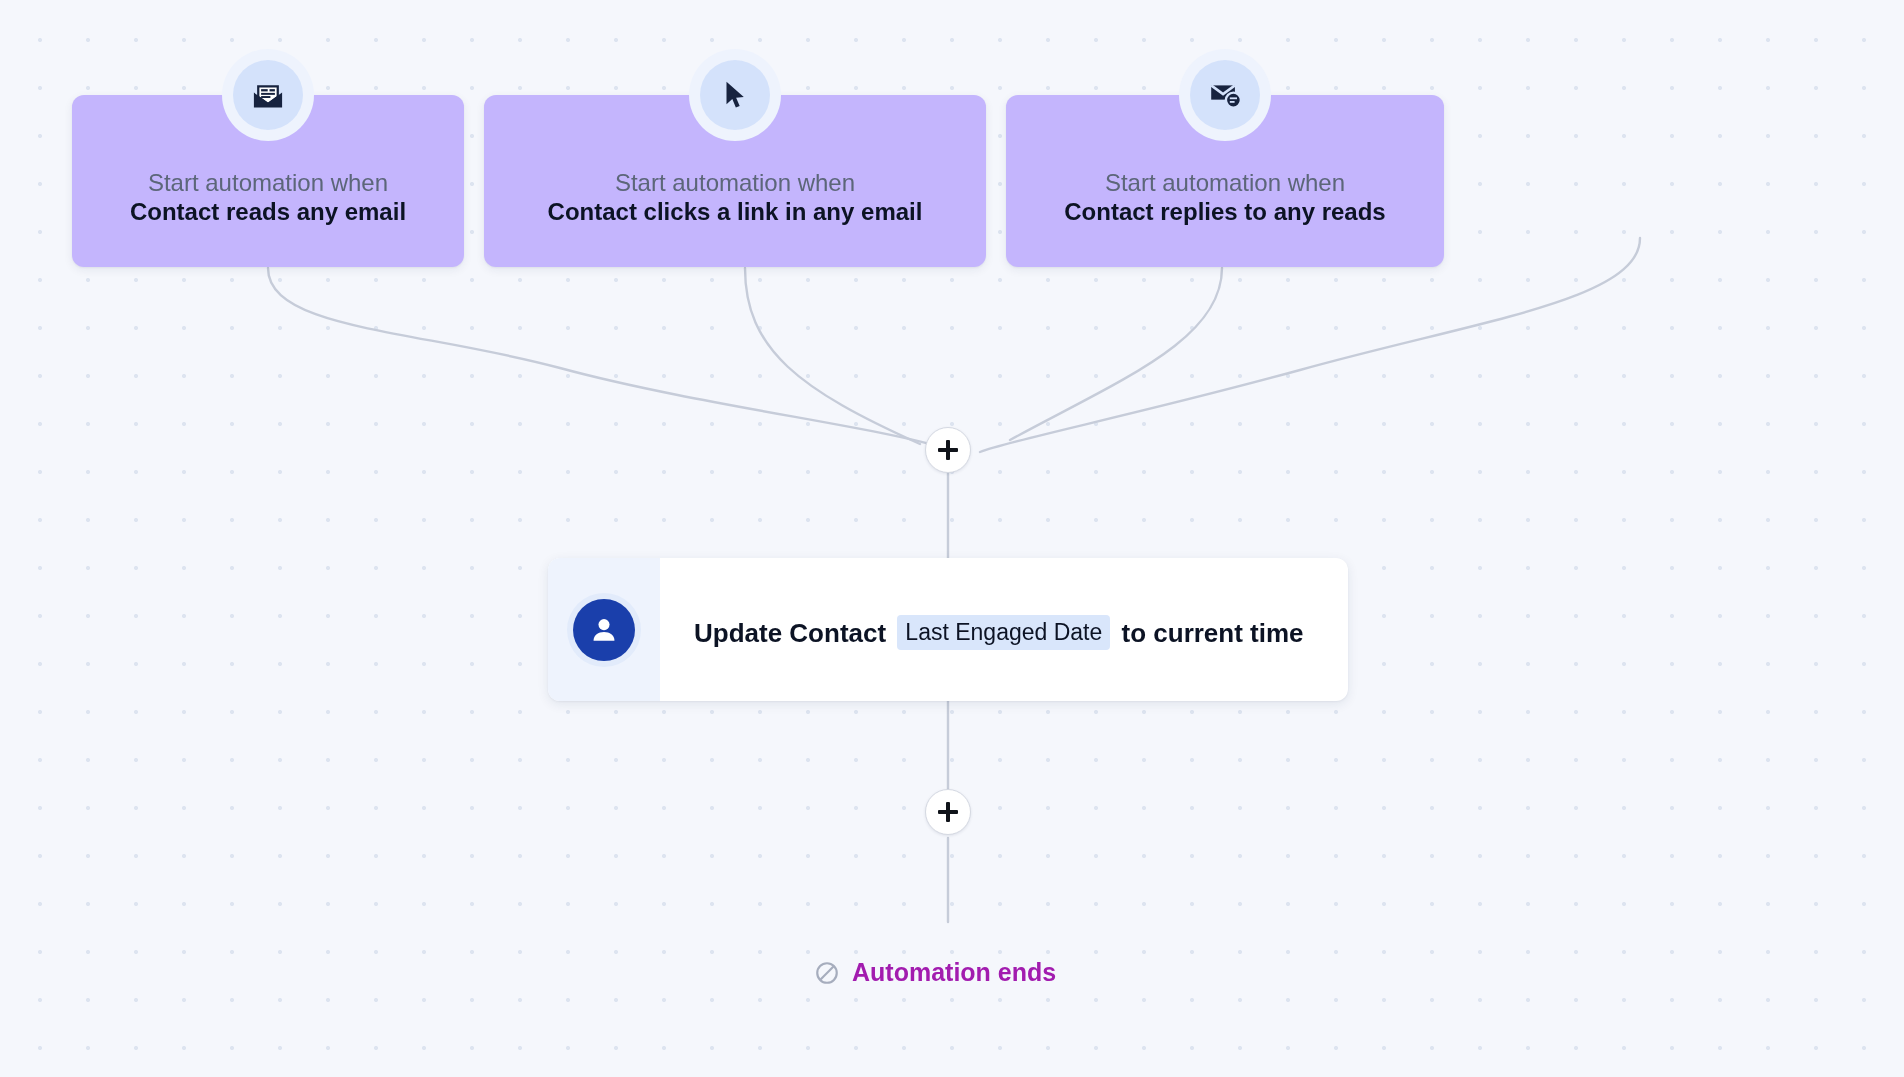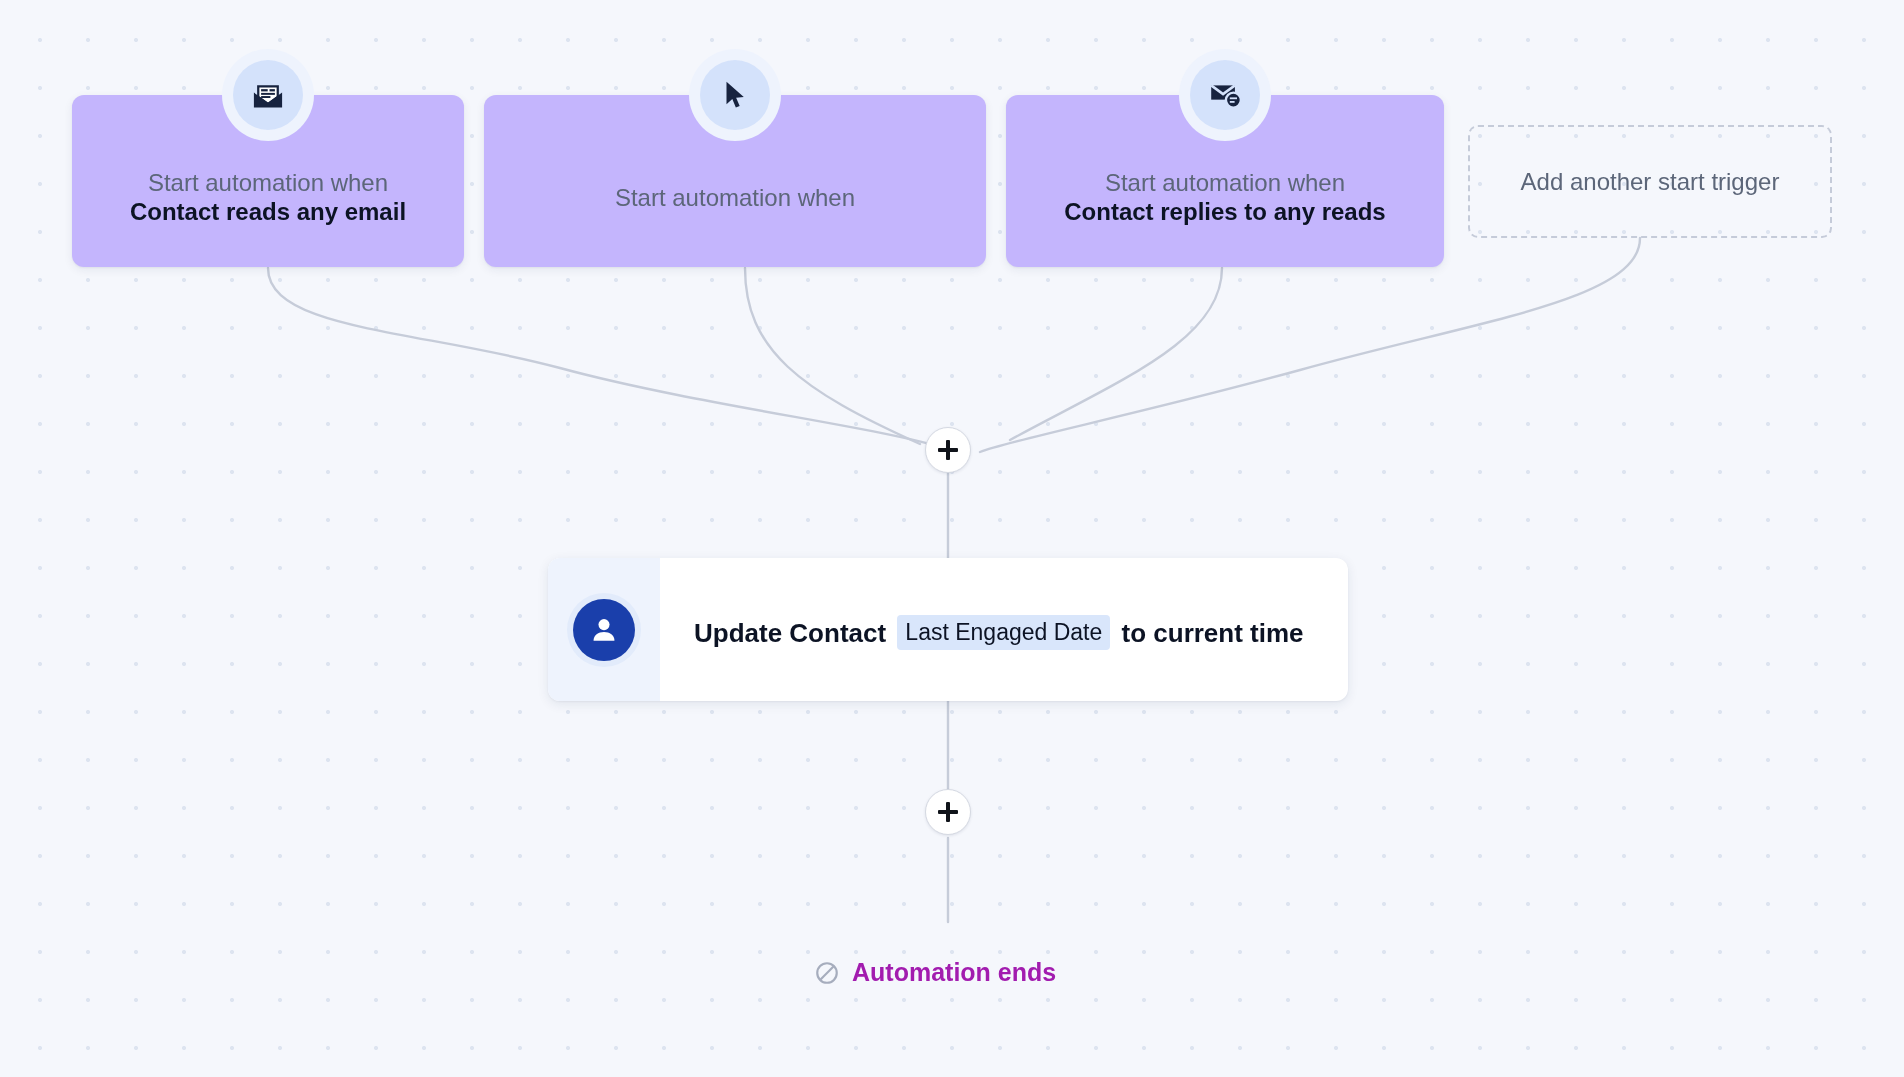--- a/index.html
+++ b/index.html
@@ -262,41 +262,39 @@
 
   <div class="trigger-card" style="left:484px; top:95px; width:502px; height:172px;">
     <div class="trigger-icon-wrap">
       <div class="trigger-icon-circle">
         <svg width="34" height="34" viewBox="0 0 24 24">
           <path d="M6 2.6 L6 18.6 L10.1 14.9 L12.6 20.9 L15.3 19.7 L12.8 13.9 L18.2 13.4 Z" fill="#17233f"></path>
         </svg>
       </div>
     </div>
     <div class="trigger-sub">Start automation when</div>
+    <div class="trigger-title">Contact clicks a link in any email</div>
   </div>
 
   <div class="trigger-card" style="left:1006px; top:95px; width:438px; height:172px;">
     <div class="trigger-icon-wrap">
       <div class="trigger-icon-circle">
         <svg width="36" height="36" viewBox="0 0 24 24">
           <path d="M2.8 5.6 H18.6 V15.1 H2.8 Z" fill="#17233f"></path>
           <path d="M2.8 5.6 L10.7 11.4 L18.6 5.6" fill="none" stroke="#d4e2fb" stroke-width="1.7"></path>
           <circle cx="17.6" cy="15.4" r="5" fill="#17233f" stroke="#d4e2fb" stroke-width="1.6"></circle>
           <rect x="15.2" y="13.6" width="4.8" height="1.2" fill="#d4e2fb"></rect>
           <rect x="15.2" y="16" width="3.2" height="1.2" fill="#d4e2fb"></rect>
         </svg>
       </div>
     </div>
     <div class="trigger-sub">Start automation when</div>
     <div class="trigger-title">Contact replies to any reads</div>
   </div>
 
-  <div id="add-trigger" style="left:1468px; top:125px; width:364px; height:113px;">
-    <span class="label">Add another start trigger</span>
-  </div>
 
   <div class="plus-btn" style="left:925px; top:427px;">
     <span class="bar-h"></span>
     <span class="bar-v"></span>
   </div>
 
   <div id="action-card" style="left:548px; top:558px; width:800px; height:143px;">
     <div id="action-icon-panel">
       <div class="avatar-halo">
         <div class="avatar-circle">

